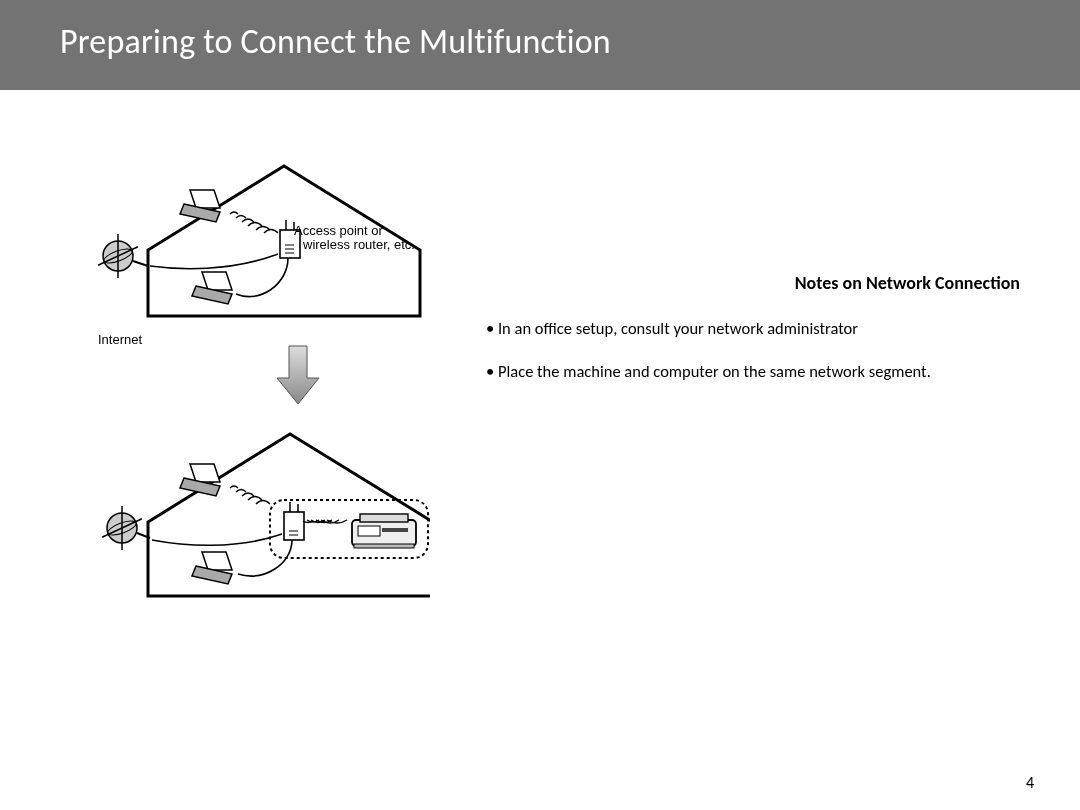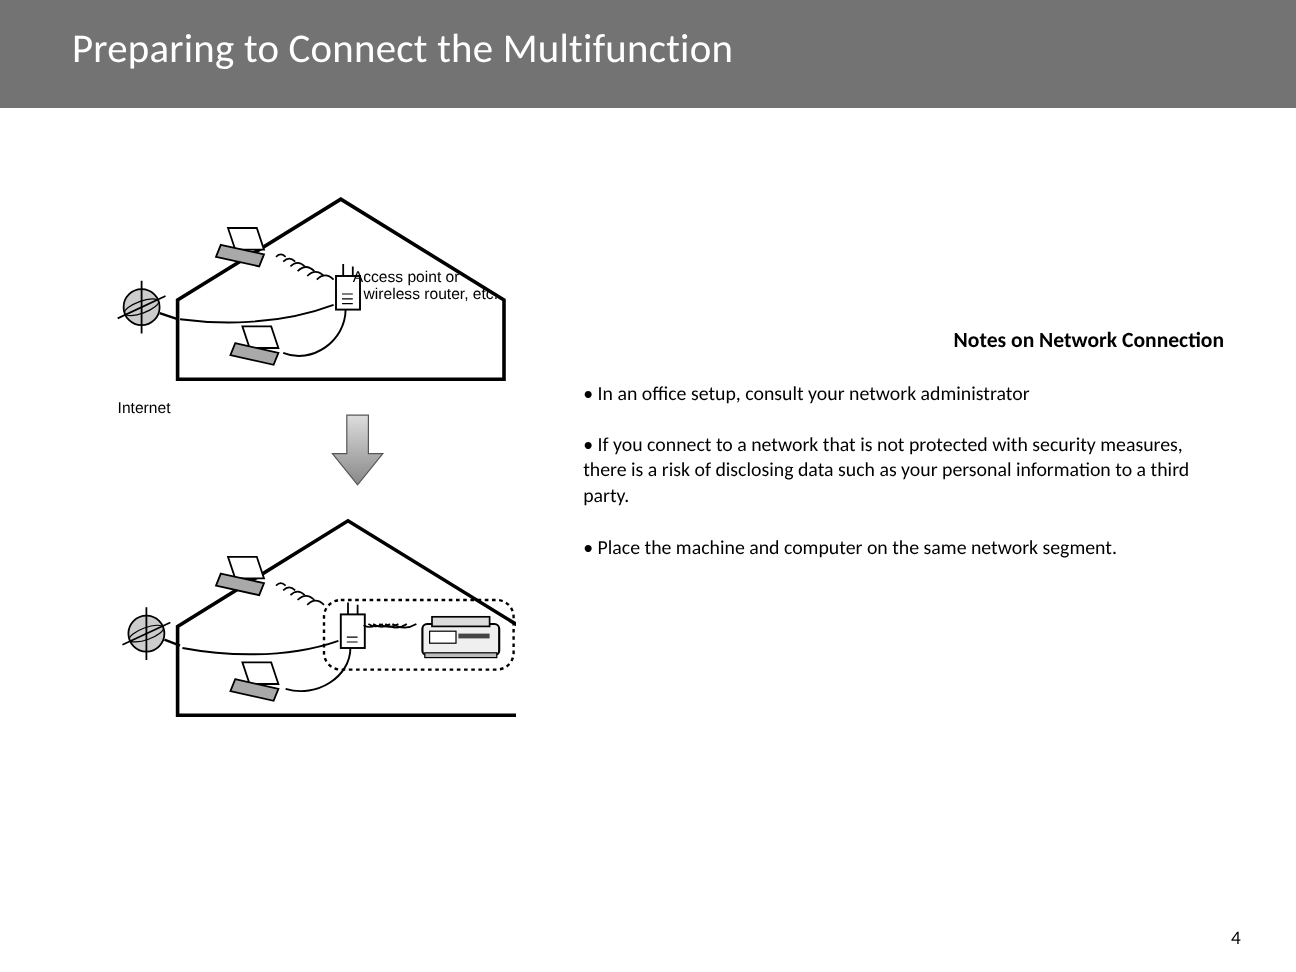--- a/index.html
+++ b/index.html
@@ -206,19 +206,18 @@
 
         <path d="M222 112 C 176 128, 124 124, 92 118" fill="none" stroke="#000" stroke-width="1.6"></path>
       </svg>
 
     </div>
   </div>
 
   <div class="right-col">
     <div class="section-heading">Notes on Network Connection</div>
     <div class="note">• In an office setup, consult your network administrator</div>
-    <div class="note">• If you connect to a network that is not protected with security measures, there is a risk of disclosing data such as your personal information to a third party.</div>
     <div class="note">• Place the machine and computer on the same network segment.</div>
   </div>
 
 </div>
 
 <div class="page-num">4</div>
 
 </body></html>

